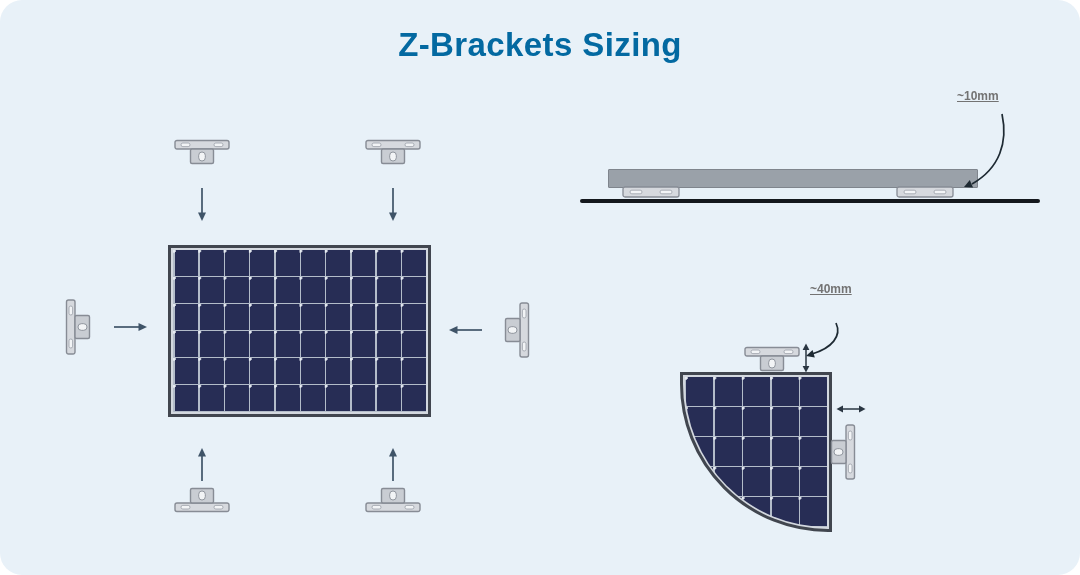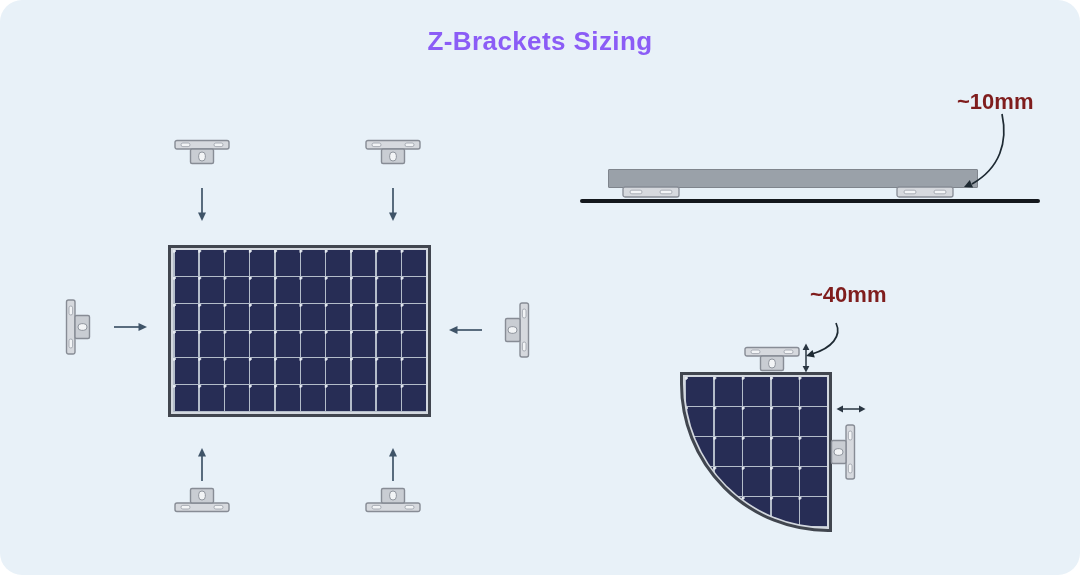--- a/index.html
+++ b/index.html
@@ -1,31 +1,31 @@
 <!DOCTYPE html>
 <html><head>
 <meta charset="utf-8">
 <style>
   html,body{margin:0;padding:0;background:#ffffff;font-family:"Liberation Sans",sans-serif;}
   .canvas{position:relative;width:1080px;height:575px;background:#e8f1f8;border-radius:22px;overflow:hidden;}
   .abs{position:absolute;}
   .title{position:absolute;top:26px;left:0;width:100%;text-align:center;
-         font-size:26px;font-weight:800;color:#8b5cf6;letter-spacing:.4px;}
+         font-size:33px;font-weight:800;color:#0369a1;letter-spacing:.4px;}
   .panel-frame{position:absolute;border:3px solid #41464f;background:#d3d8df;padding:2px;box-sizing:border-box;}
   .main-panel{left:168px;top:245px;width:263px;height:172px;}
   .corner-panel{left:680px;top:372px;width:152px;height:160px;border-bottom-left-radius:148px;}
   .cells{width:100%;height:100%;background-color:#272d55;
     background-image:
       radial-gradient(circle at 1px 1px, #e6ebf2 1.4px, rgba(0,0,0,0) 2px),
       repeating-linear-gradient(90deg,#b3bcc9 0 1.5px, rgba(0,0,0,0) 1.5px var(--cw)),
       repeating-linear-gradient(0deg,#b3bcc9 0 1.5px, rgba(0,0,0,0) 1.5px var(--ch));
     background-size: var(--cw) var(--ch),100% 100%,100% 100%;}
   .main-panel .cells{--cw:25.3px;--ch:27px;}
   .corner-panel .cells{--cw:28.4px;--ch:30px;border-bottom-left-radius:142px;}
-  .dim-label{position:absolute;font-size:22px;font-weight:700;color:#7f1d1d;}
+  .dim-label{position:absolute;font-size:12px;font-weight:700;color:#737373;text-decoration:underline;}
   .side-bar{position:absolute;left:608px;top:169px;width:370px;height:19px;background:#9aa1a9;
             border:1.4px solid #7f858d;box-sizing:border-box;border-radius:1px;}
   .roof-line{position:absolute;left:580px;top:199px;width:460px;height:3.5px;background:#14181d;border-radius:2px;}
   .rot180{transform:rotate(180deg);}
   .rotL{transform:rotate(-90deg);}
   .rotR{transform:rotate(90deg);}
   .flipH{transform:scaleX(-1);}
 </style>
 </head>
 <body>

